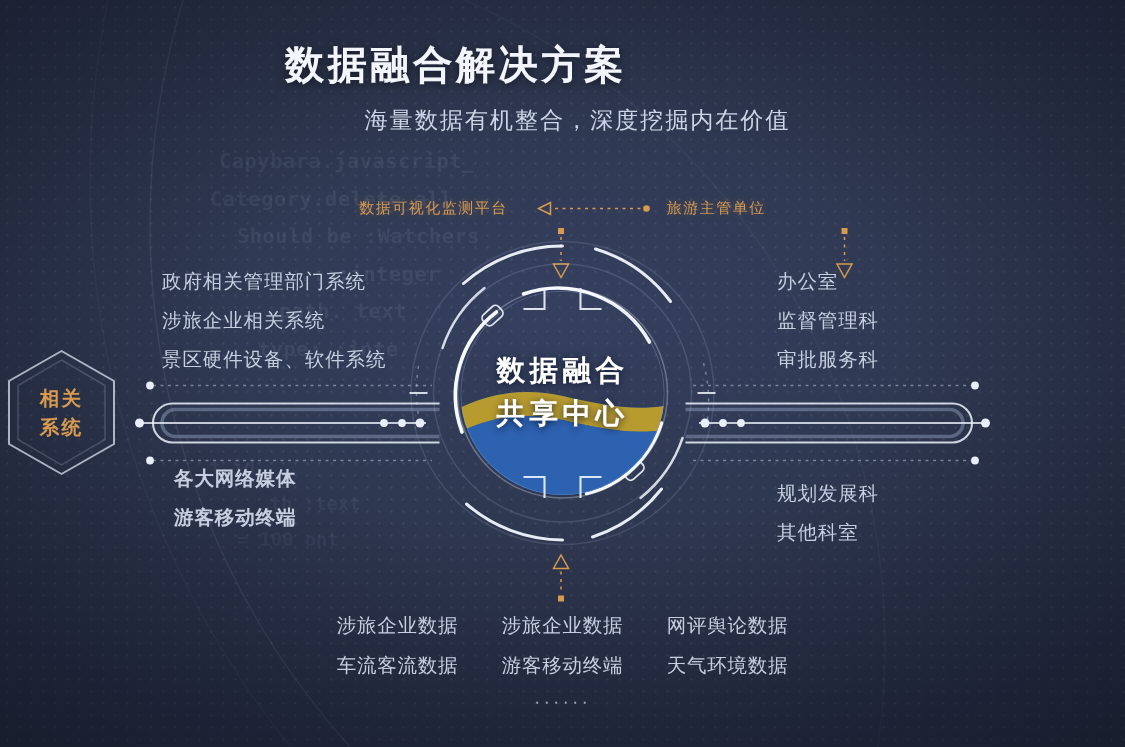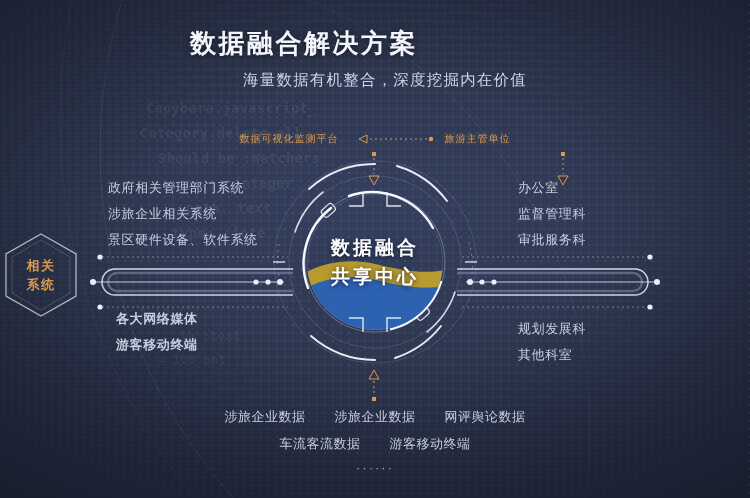--- a/index.html
+++ b/index.html
@@ -311,17 +311,18 @@
 
   <div class="bottom">
     <div class="brow">
       <div class="bcell">涉旅企业数据</div>
       <div class="bcell">涉旅企业数据</div>
       <div class="bcell">网评舆论数据</div>
     </div>
     <div class="brow">
       <div class="bcell">车流客流数据</div>
       <div class="bcell">游客移动终端</div>
+      <div class="bcell">天气环境数据</div>
     </div>
     <div class="bdots">······</div>
   </div>
 
 </div>
 
 </body></html>

